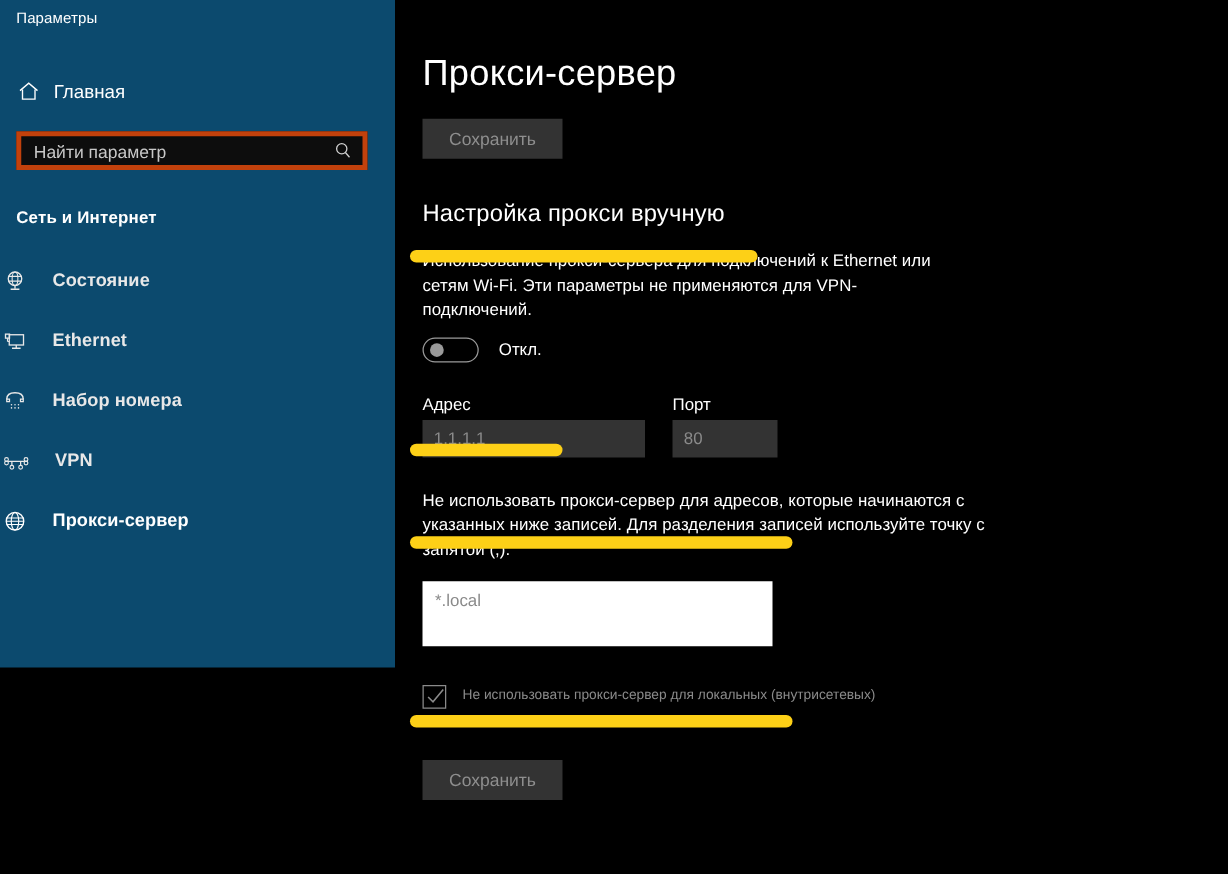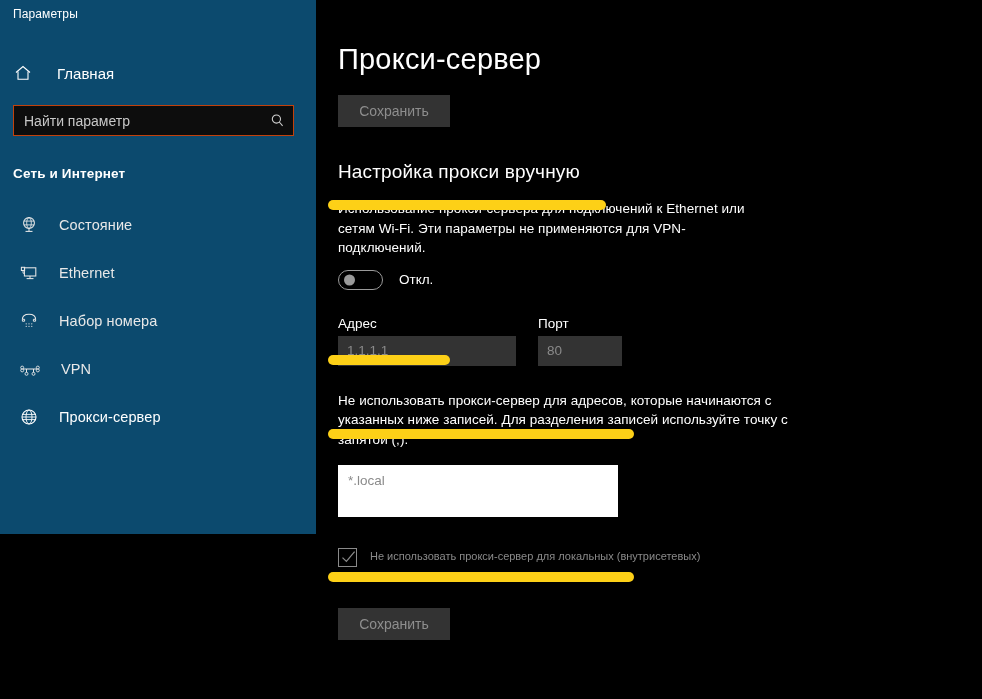--- a/index.html
+++ b/index.html
@@ -32,32 +32,32 @@
     font-size: 12px;
     line-height: 18px;
     letter-spacing: .1px;
   }
   .home-row {
     display: flex;
     align-items: center;
     height: 38px;
     margin-top: 24px;
     padding-left: 13px;
-    gap: 24px;
+    gap: 10px;
   }
   .home-row .label {
     color: #ffffff;
     font-size: 15px;
   }
   .ico { display: inline-flex; align-items: center; justify-content: center; }
 
   #search-box {
     margin: 13px 22px 0 13px;
     height: 31px;
-    border: 1px solid #c2410c;
+    border: 4px solid #c2410c;
     background: #0d0d0d;
     display: flex;
     align-items: center;
     padding: 0 8px 0 10px;
   }
   #search-box .ph {
     flex: 1;
     color: #c8c8c8;
     font-size: 14px;
     line-height: 16px;
@@ -67,23 +67,24 @@
     color: #ffffff;
     font-size: 13.5px;
     font-weight: bold;
     letter-spacing: .15px;
   }
   #nav { margin-top: 20px; }
   .nav-item {
     display: flex;
     align-items: center;
     height: 48px;
-    padding-left: 19px;
+    padding-left: 2px;
     gap: 20px;
     cursor: default;
+    font-weight: bold;
   }
   .nav-item .label {
     color: #e8e8e8;
     font-size: 14.5px;
     letter-spacing: .1px;
   }
   .nav-item.selected .label { color: #ffffff; }
 
   
   #main {

